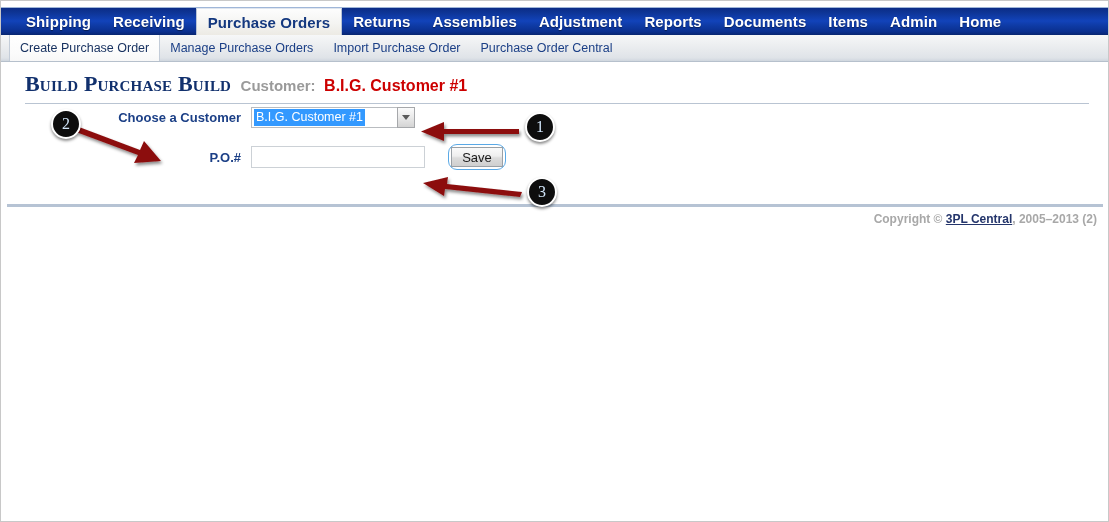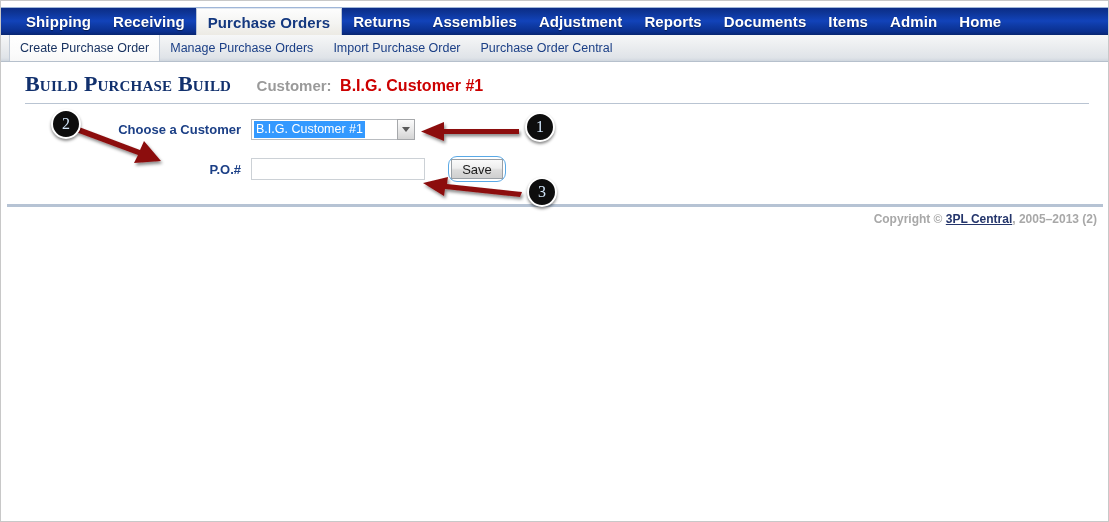--- a/index.html
+++ b/index.html
@@ -90,30 +90,30 @@
     font-family: "Liberation Serif", serif;
     font-size: 22px;
     font-weight: bold;
     font-variant: small-caps;
     color: #11306d;
     letter-spacing: 0.2px;
   }
   .h-custlabel {
     font-size: 15px; font-weight: bold;
     color: #9a9a9a;
-    margin-left: 21px;
+    margin-left: 5px;
   }
   .h-custname {
     font-size: 16px; font-weight: bold;
     color: #cc0000;
     margin-left: 4px;
   }
 
   
-  #form { position: absolute; left: 0; top: 112px; width: 1109px; }
+  #form { position: absolute; left: 0; top: 100px; width: 1109px; }
   .frow { display: flex; align-items: center; height: 32px; }
   .flabel {
     width: 250px;
     text-align: right;
     padding-right: 10px;
     font-size: 13px;
     font-weight: bold;
     color: #1b3f86;
   }
   

